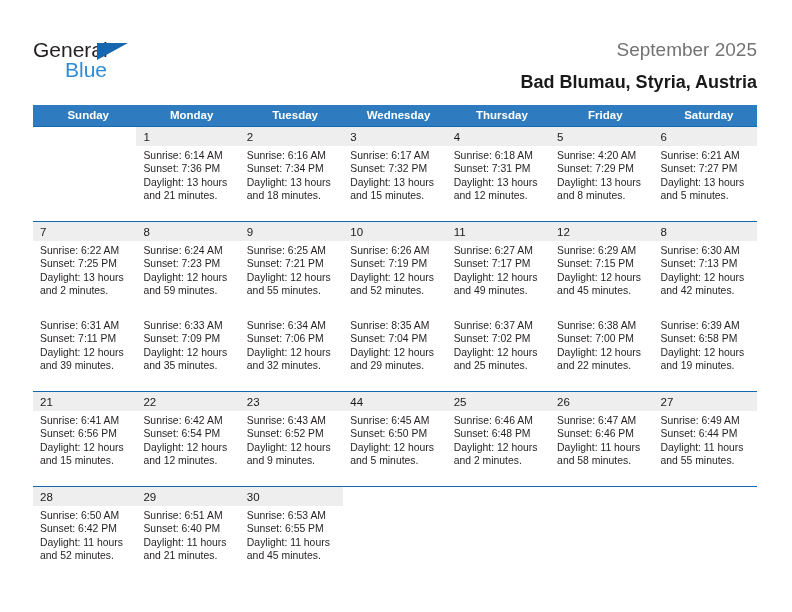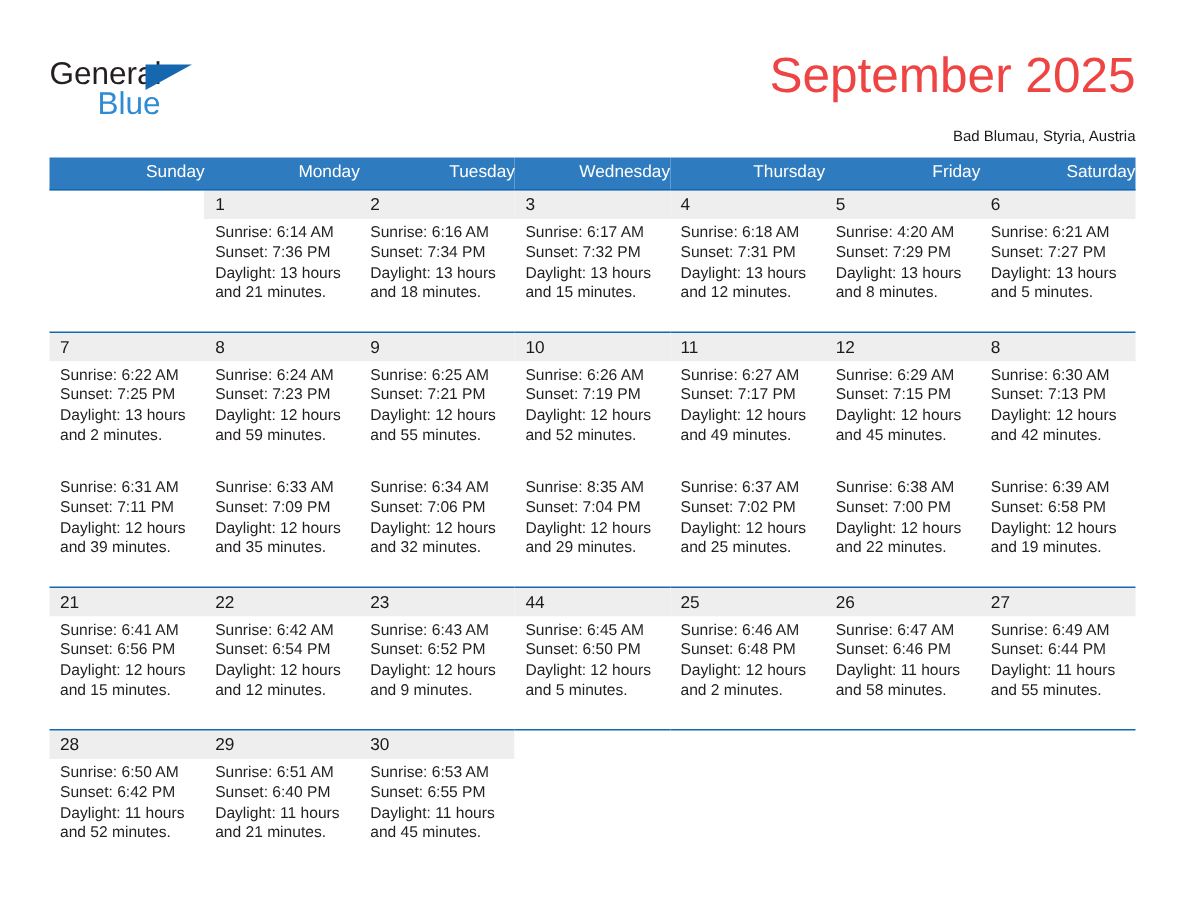--- a/index.html
+++ b/index.html
@@ -62,50 +62,51 @@
     color: #2e8bd4;
     font-family: "Liberation Sans", sans-serif;
   }
   .title-block {
     position: absolute;
     right: 35px;
     top: 34px;
     text-align: right;
   }
   .cal-title {
-    font-size: 33px;
-    color: #ef4444;
+    font-size: 19px;
+    color: #737373;
     line-height: 32px;
     white-space: nowrap;
   }
   .cal-subtitle {
-    font-size: 10px;
+    font-size: 18px;
     color: #1a1a1a;
     line-height: 20px;
-    margin-top: 16px;
+    margin-top: 6px;
     white-space: nowrap;
+    font-weight: bold;
   }
 
   
   .calendar {
     position: absolute;
     left: 33px;
     top: 105px;
     width: 724px;
     border-collapse: collapse;
     table-layout: fixed;
   }
   .calendar col { width: 103.42px; }
 
   .dow-row th {
     background: #2e7cbf;
     color: #ffffff;
     font-size: 11.5px;
-    font-weight: normal;
-    text-align: right;
+    font-weight: bold;
+    text-align: center;
     padding: 4px 0 5px 7px;
     height: 11px;
     border: none;
   }
 
   .day-num-row td {
     background: #eeeeee;
     border-top: 1.6px solid #1568b0;
     font-size: 11.5px;
     color: #1a1a1a;

